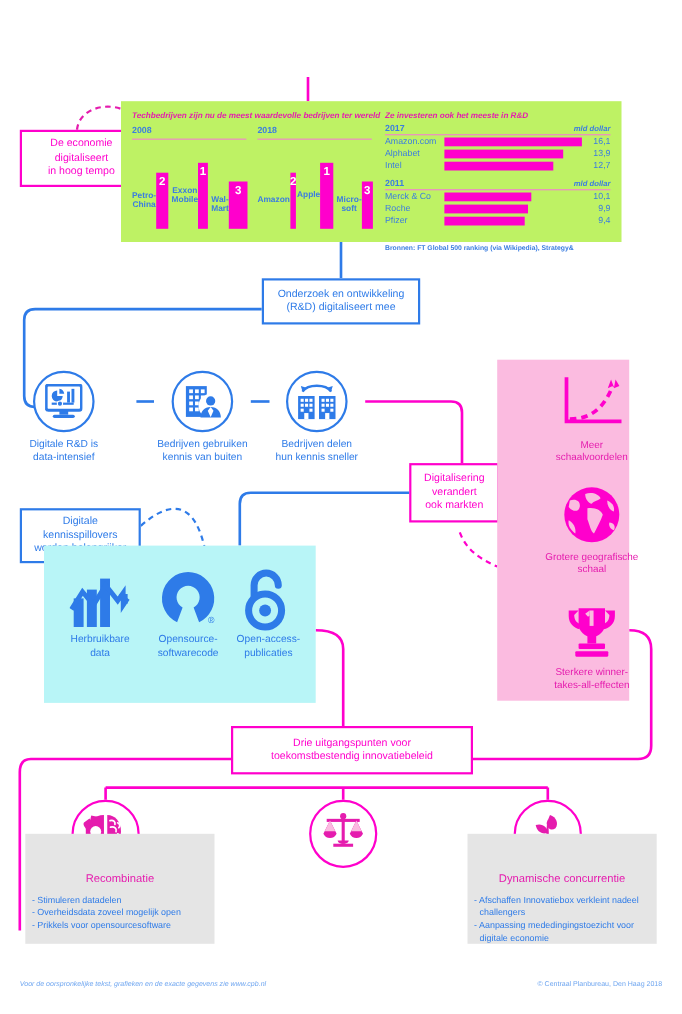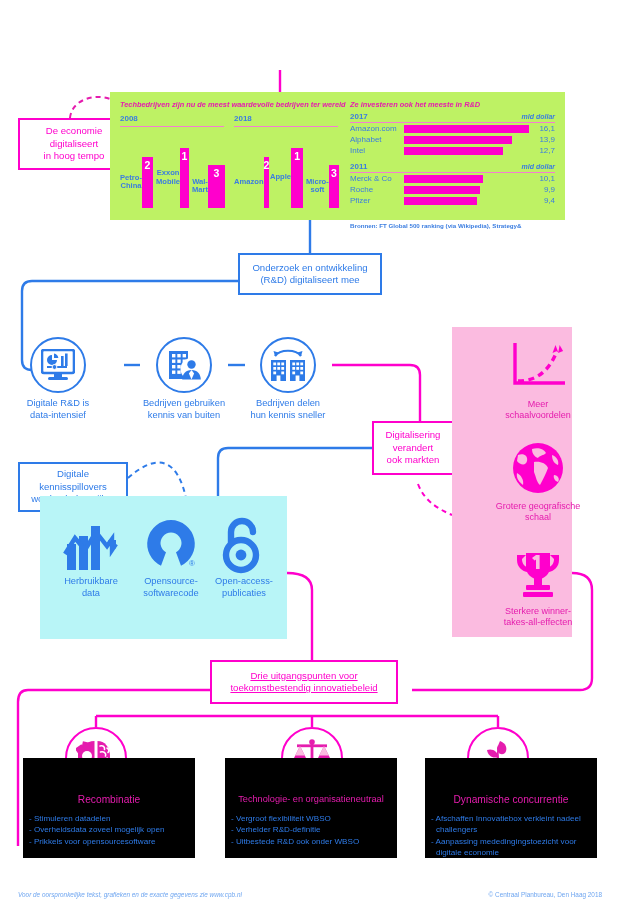--- a/index.html
+++ b/index.html
@@ -94,21 +94,21 @@
     position:absolute; left:452px; top:327px; width:120px; height:310px;
     background:#FBBBE0;
   }
   .pk-item { position:absolute; width:120px; text-align:center; left:0;margin-left:26px; }
   .pk-item .ico { height:62px; display:flex; align-items:center; justify-content:center; }
   .pk-item .cap {
     font-size:9px; line-height:11px; color:#E51CAE; white-space:pre-line; margin-top:2px;
   }
 
   
-  .card { position:absolute; width:172px; height:100px; background:#000000; top:758px; }
+  .card { position:absolute; width:172px; height:100px; background:#e5e5e5; top:758px; }
   .card .hd {
     position:absolute; top:36px; left:0; width:100%; text-align:center;
     font-size:10.2px; color:#E51CAE;
   }
   .card .bl {
     position:absolute; top:55px; left:6px; right:4px;
     font-size:8.1px; line-height:11.4px; color:#2E7BE8;
   }
   .card .bl div { white-space:pre-line; text-indent:-5px; padding-left:5px; }
   .card-circ {
@@ -461,21 +461,21 @@
           <path d="M12 26 V16 a11 11 0 0 1 22 0" fill="none" stroke="#2E7BE8" stroke-width="6.4" stroke-linecap="round"></path>
           <circle cx="22" cy="39" r="15" fill="none" stroke="#2E7BE8" stroke-width="6.4"></circle>
           <circle cx="22" cy="39" r="5.4" fill="#2E7BE8"></circle>
         </svg>
       </div>
       <div class="cap">Open-access-
 publicaties</div>
     </div>
   </div>
 
-  <div class="callout magenta" style="left:210px; top:660px; width:188px; height:44px;text-decoration:underline;">
+  <div class="callout magenta" style="left:210px; top:660px; width:220px; height:44px;">
     <div class="txt">Drie uitgangspunten voor
 toekomstbestendig innovatiebeleid</div>
   </div>
 
   <div class="card-circ" style="left:65px;">
     <span>
       <svg width="40" height="36" viewBox="0 0 40 36" fill="#E51CAE">
         <path d="M18.5 3 v30 c-9 0 -14 -7 -14 -15 s5 -15 14 -15z"></path>
         <g>
           <rect x="2" y="14" width="16" height="8"></rect>
@@ -514,28 +514,20 @@
         <circle cx="20" cy="5" r="2.8"></circle>
         <rect x="11" y="30" width="18" height="2.8"></rect>
         <path d="M20 30 c-5 0 -5 -3 -5 -3 h10 s0 3 -5 3z"></path>
         <path d="M8 9 L2 21 a6.6 6.6 0 0 0 12 0z"></path>
         <path d="M32 9 L26 21 a6.6 6.6 0 0 0 12 0z"></path>
         <path d="M8 9 L3.2 18.6 h9.6z" fill="#FBBBE0"></path>
         <path d="M32 9 L27.2 18.6 h9.6z" fill="#FBBBE0"></path>
       </svg>
     </span>
   </div>
-  <div class="card" style="left:225px;">
-    <div class="hd" style="font-size:9.2px;">Technologie- en organisatieneutraal</div>
-    <div class="bl">
-      <div>- Vergroot flexibiliteit WBSO</div>
-      <div>- Verhelder R&amp;D-definitie</div>
-      <div>- Uitbestede R&amp;D ook onder WBSO</div>
-    </div>
-  </div>
 
   <div class="card-circ" style="left:467px;">
     <span>
       <svg width="40" height="38" viewBox="0 0 40 38" fill="#E51CAE">
         <path d="M22 4 c6 2 8 8 5 12 c-4 3 -8 0 -8 -5z"></path>
         <path d="M9 13 c6 -2 11 2 11 7 c-5 2 -10 -1 -11 -7z"></path>
         <path d="M20 8 c1 8 1 14 1 19 h-2.4 c0 -6 0 -12 1.4 -19z"></path>
         <path d="M6 24 c4 -1 9 0 13 3 h7 c2.5 0 2.5 3 0 3 h-8 c3 0.5 7 0 10 -1 c4 -1.4 8 -3 11 -3 c2.5 0 3 2.4 0.6 3.6 c-6 3 -12 6 -18 6.4 c-6 0.4 -11 -2 -16 -6z"></path>
       </svg>
     </span>

